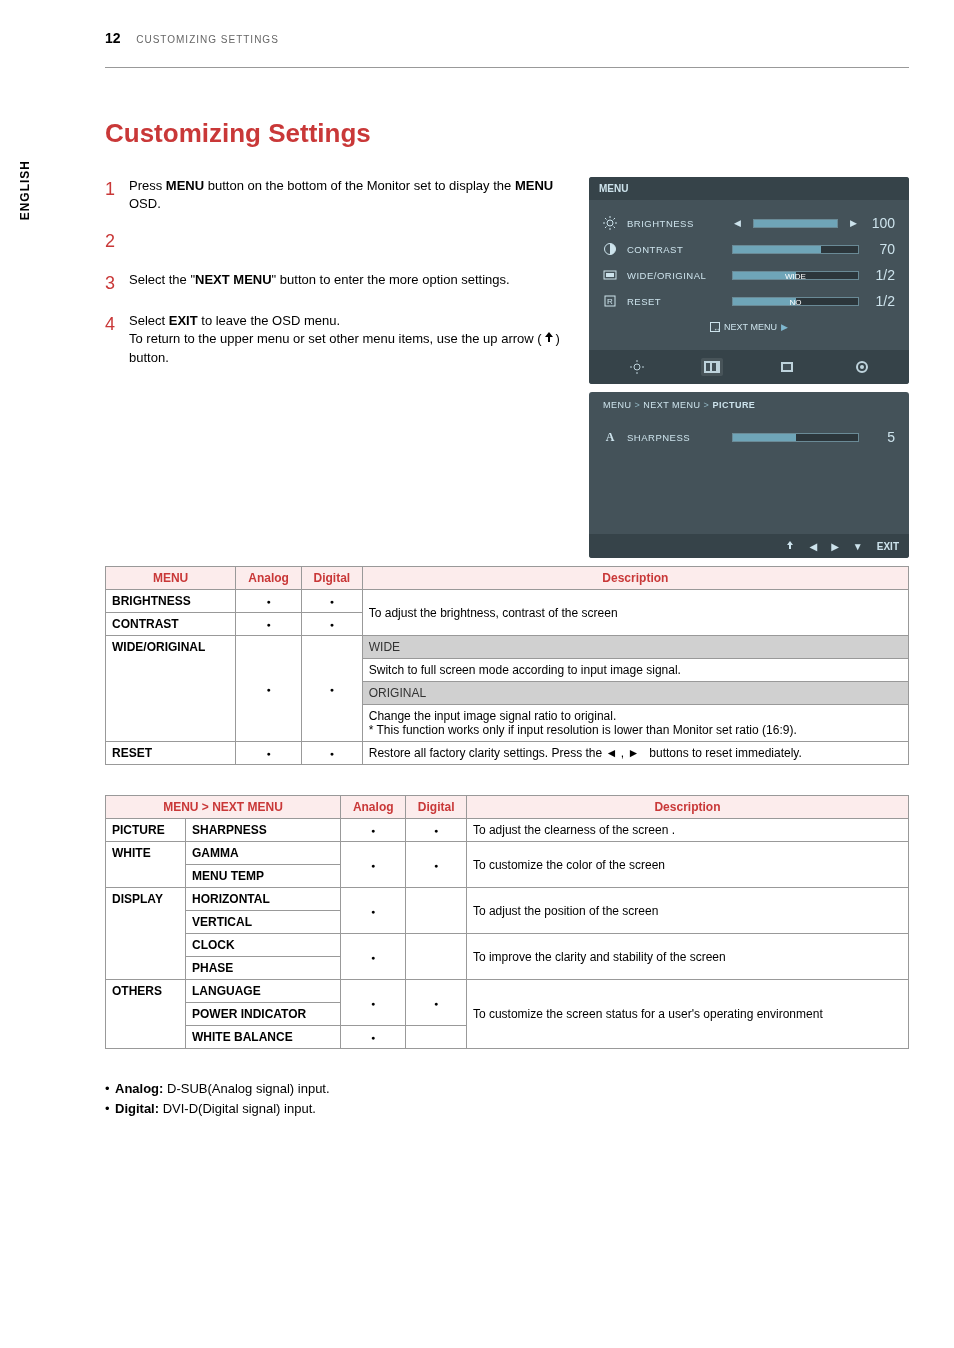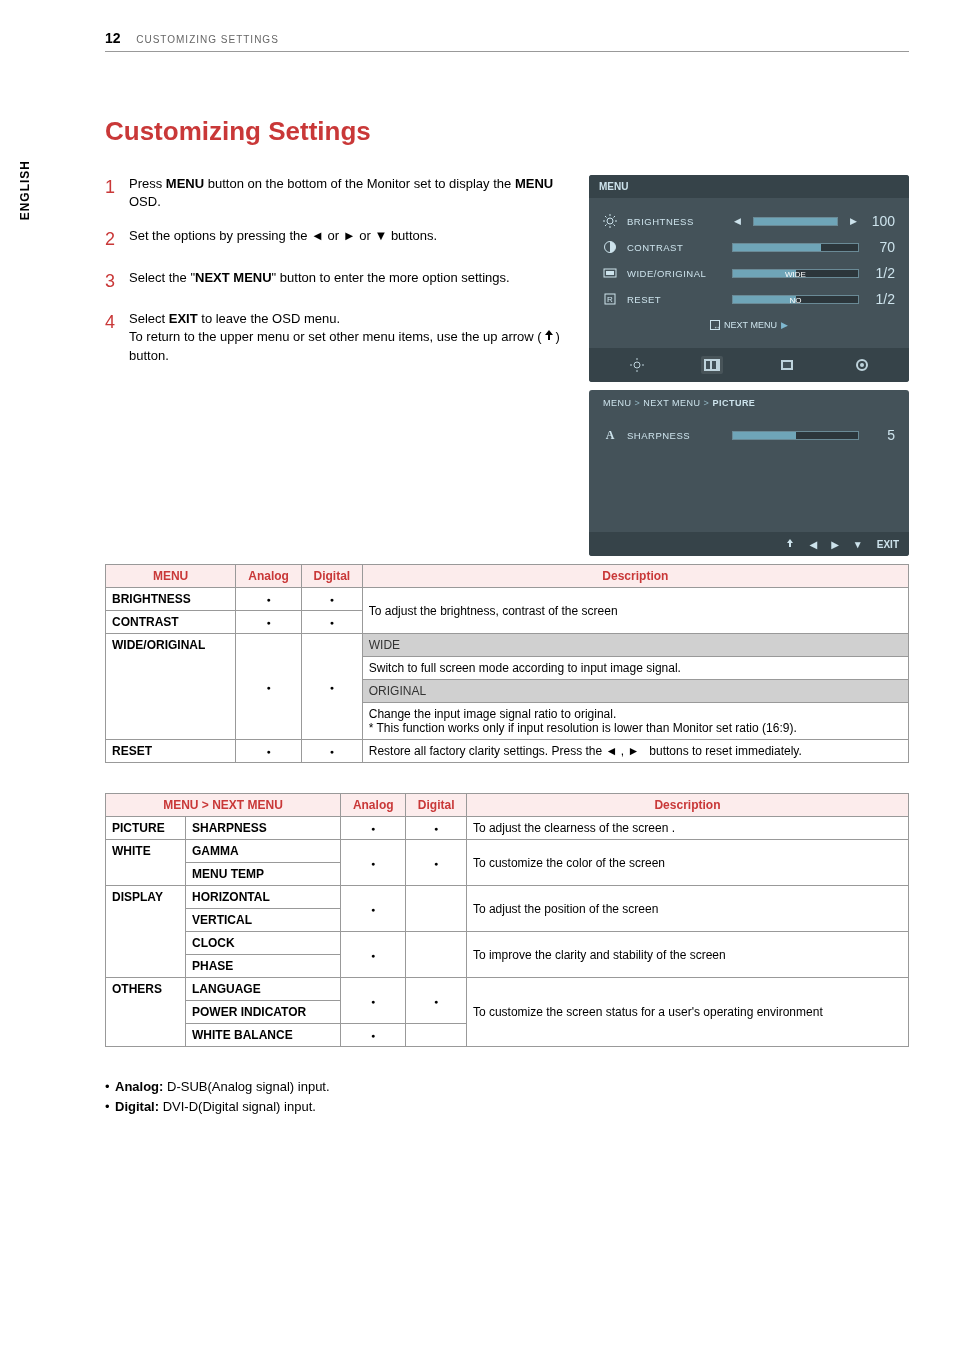--- a/index.html
+++ b/index.html
@@ -19,22 +19,22 @@
       left: 18px;
       top: 160px;
       writing-mode: vertical-rl;
       transform: rotate(180deg);
       font-weight: bold;
       font-size: 12px;
       letter-spacing: 1px;
     }
     .header {
       border-bottom: 1px solid #999;
-      padding-bottom: 5px;
-      margin-bottom: 64px;
+      padding-bottom: 21px;
+      margin-bottom: 50px;
       margin-left: 60px;
     }
     .page-num {
       font-weight: bold;
       font-size: 14px;
       margin-right: 12px;
     }
     .header-text {
       font-size: 10px;
       letter-spacing: 1px;
@@ -267,21 +267,20 @@
 
         <div class="steps">
           <div class="step">
             <div class="step-num">1</div>
             <div class="step-text">
               <span>Press </span><span class="bold">MENU</span><span> button on the bottom of the Monitor set to display the </span><span class="bold">MENU</span><span> OSD.</span>
             </div>
           </div>
           <div class="step">
             <div class="step-num">2</div>
-            <div class="step-text"><span>Set the options by pressing the ◄ or ► or ▼ buttons.</span></div>
           </div>
           <div class="step">
             <div class="step-num">3</div>
             <div class="step-text">
               <span>Select the "</span><span class="bold">NEXT MENU</span><span>" button to enter the more option settings.</span>
             </div>
           </div>
           <div class="step">
             <div class="step-num">4</div>
             <div class="step-text">

